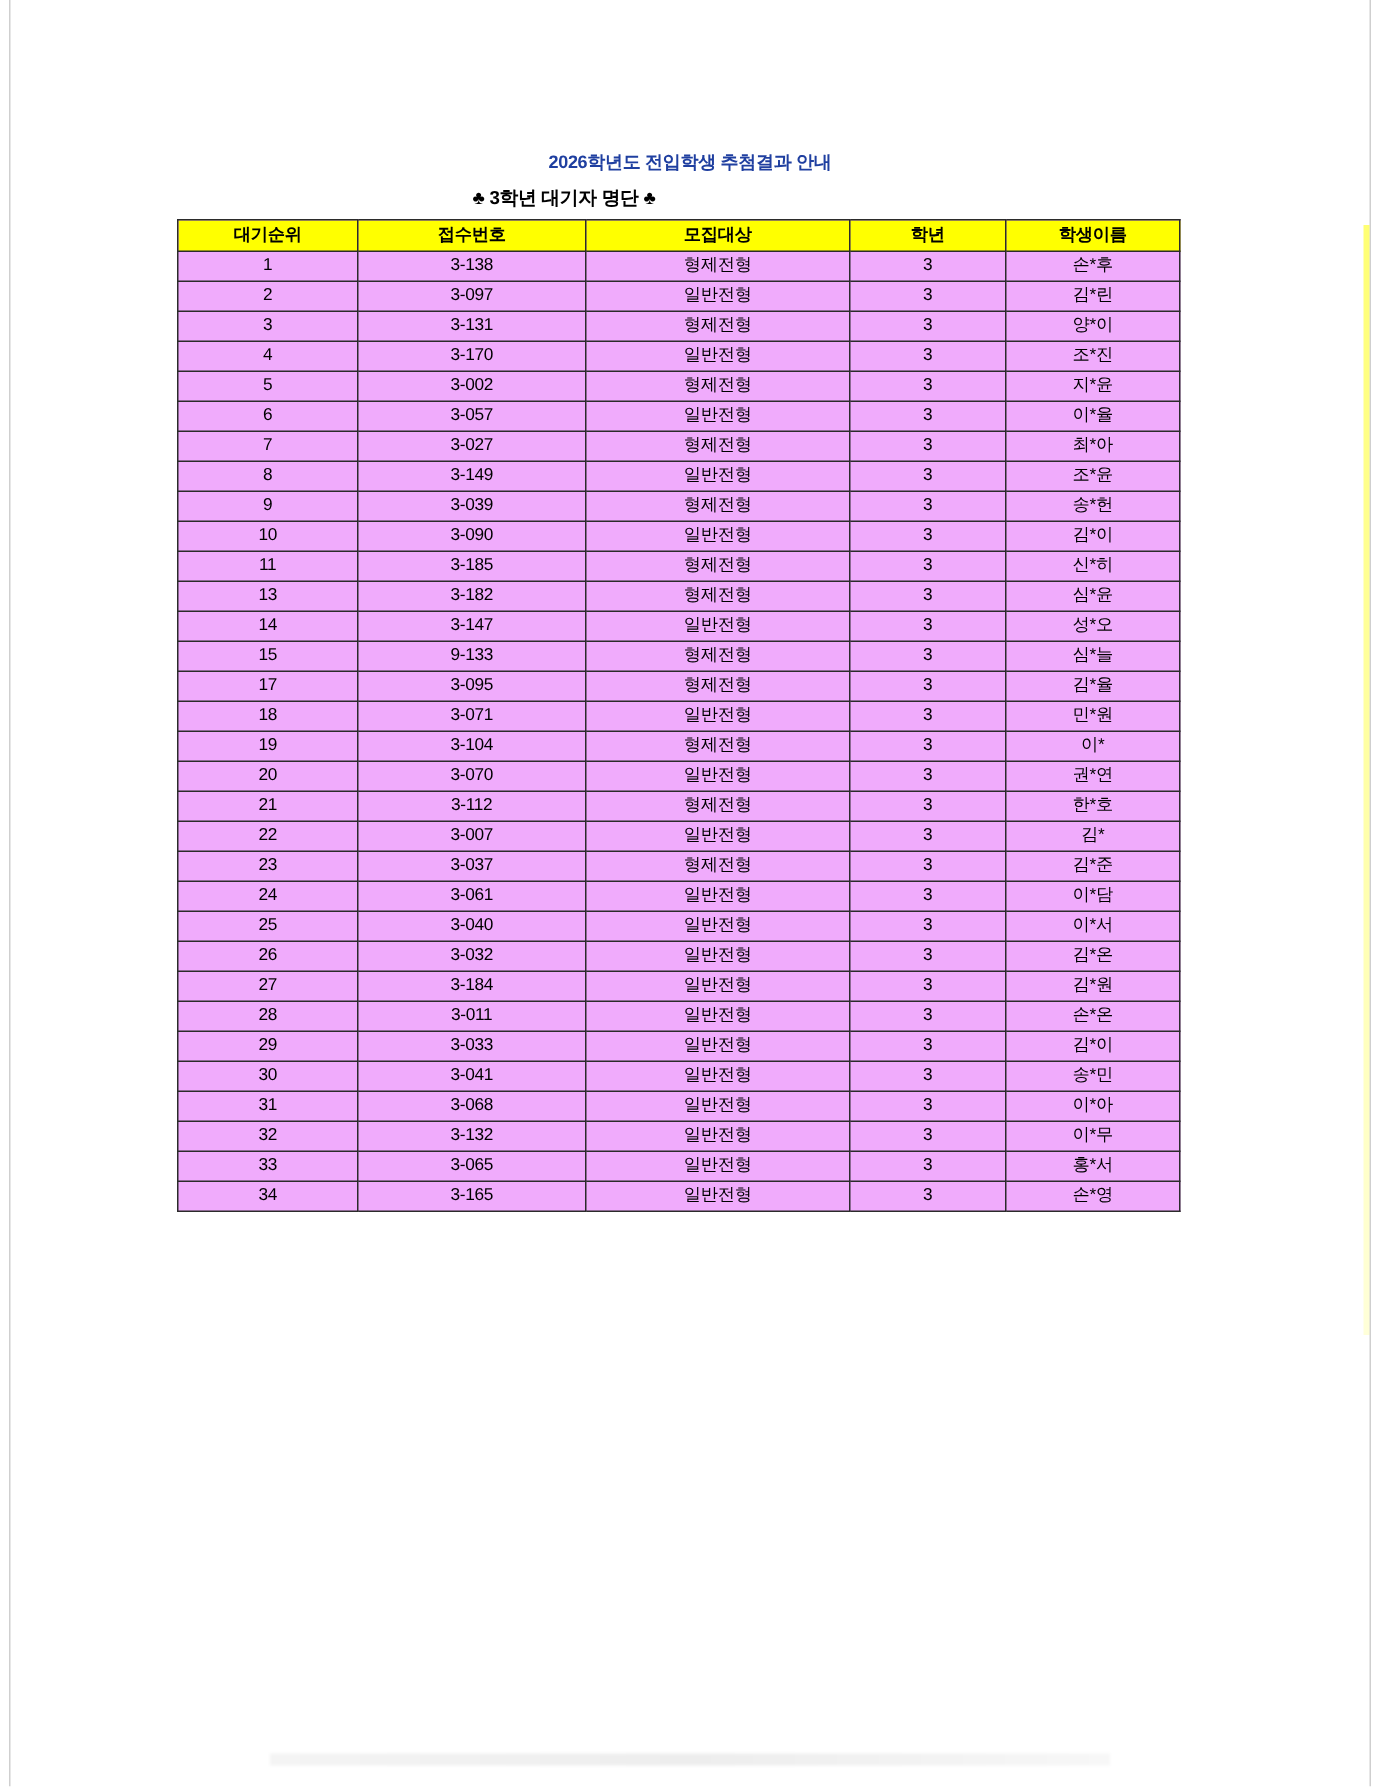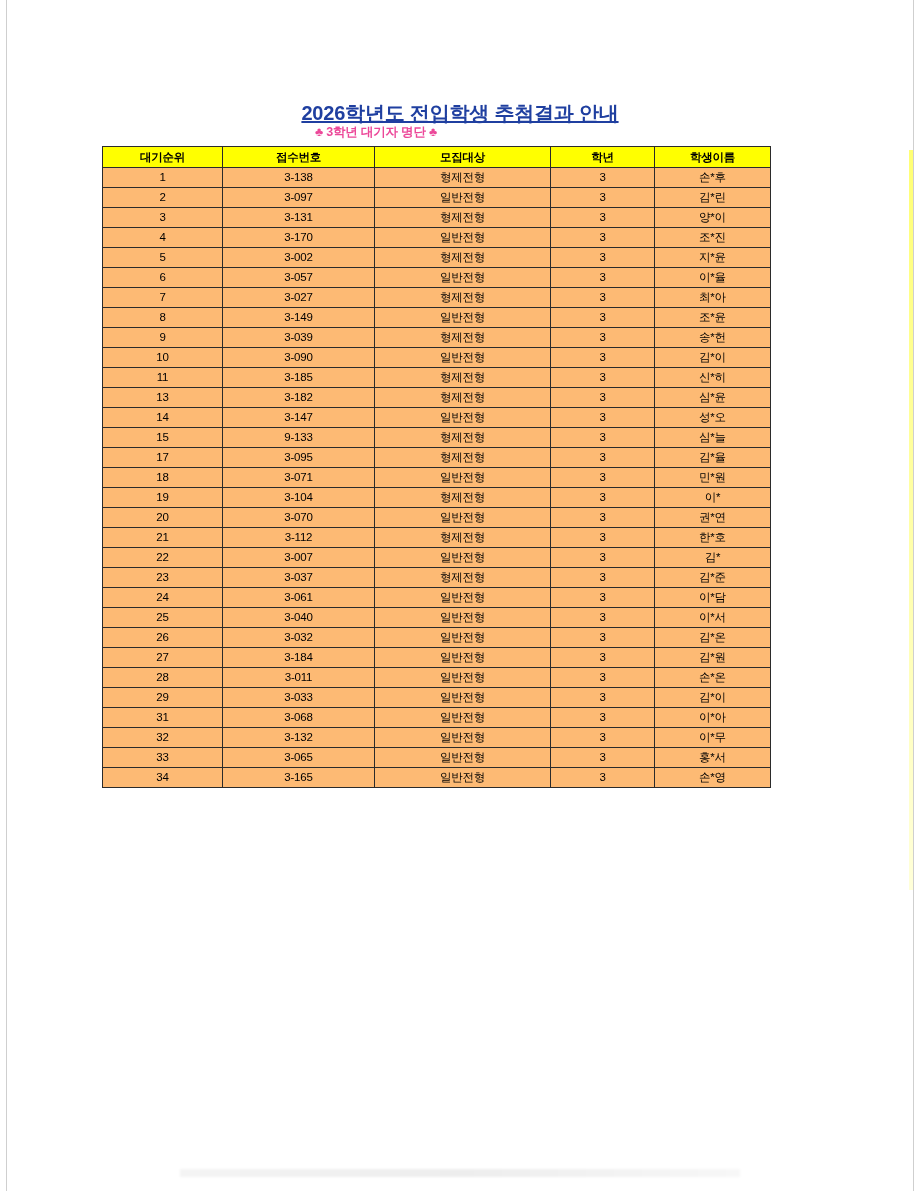--- a/index.html
+++ b/index.html
@@ -35,47 +35,46 @@
     width: 920px;
     height: 1191px;
   }
 
   .doc-title {
     position: absolute;
     left: 0;
     top: 100px;
     width: 920px;
     text-align: center;
-    font-size: 20px;
+    font-size: 12px;
     font-weight: bold;
     color: #1f3fa0;
     letter-spacing: -0.2px;
-    text-decoration: underline;
   }
 
   .doc-subtitle {
     position: absolute;
     left: 0;
     top: 124px;
     width: 752px;
     text-align: center;
     font-size: 12.5px;
     font-weight: bold;
-    color: #ec4899;
+    color: #000000;
     letter-spacing: -0.2px;
   }
 
   table.waitlist {
     position: absolute;
-    left: 102px;
+    left: 118px;
     top: 146px;
     border-collapse: collapse;
     table-layout: fixed;
     width: 668px;
-    background: #fdba74;
+    background: #f0abfc;
   }
   table.waitlist col.c0 { width: 120px; }
   table.waitlist col.c1 { width: 152px; }
   table.waitlist col.c2 { width: 176px; }
   table.waitlist col.c3 { width: 104px; }
   table.waitlist col.c4 { width: 116px; }
 
   table.waitlist th,
   table.waitlist td {
     border: 1px solid #2b2b2b;
@@ -332,20 +331,27 @@
           <td>손*온</td>
         </tr>
         <tr>
           <td>29</td>
           <td>3-033</td>
           <td>일반전형</td>
           <td>3</td>
           <td>김*이</td>
         </tr>
         <tr>
+          <td>30</td>
+          <td>3-041</td>
+          <td>일반전형</td>
+          <td>3</td>
+          <td>송*민</td>
+        </tr>
+        <tr>
           <td>31</td>
           <td>3-068</td>
           <td>일반전형</td>
           <td>3</td>
           <td>이*아</td>
         </tr>
         <tr>
           <td>32</td>
           <td>3-132</td>
           <td>일반전형</td>

